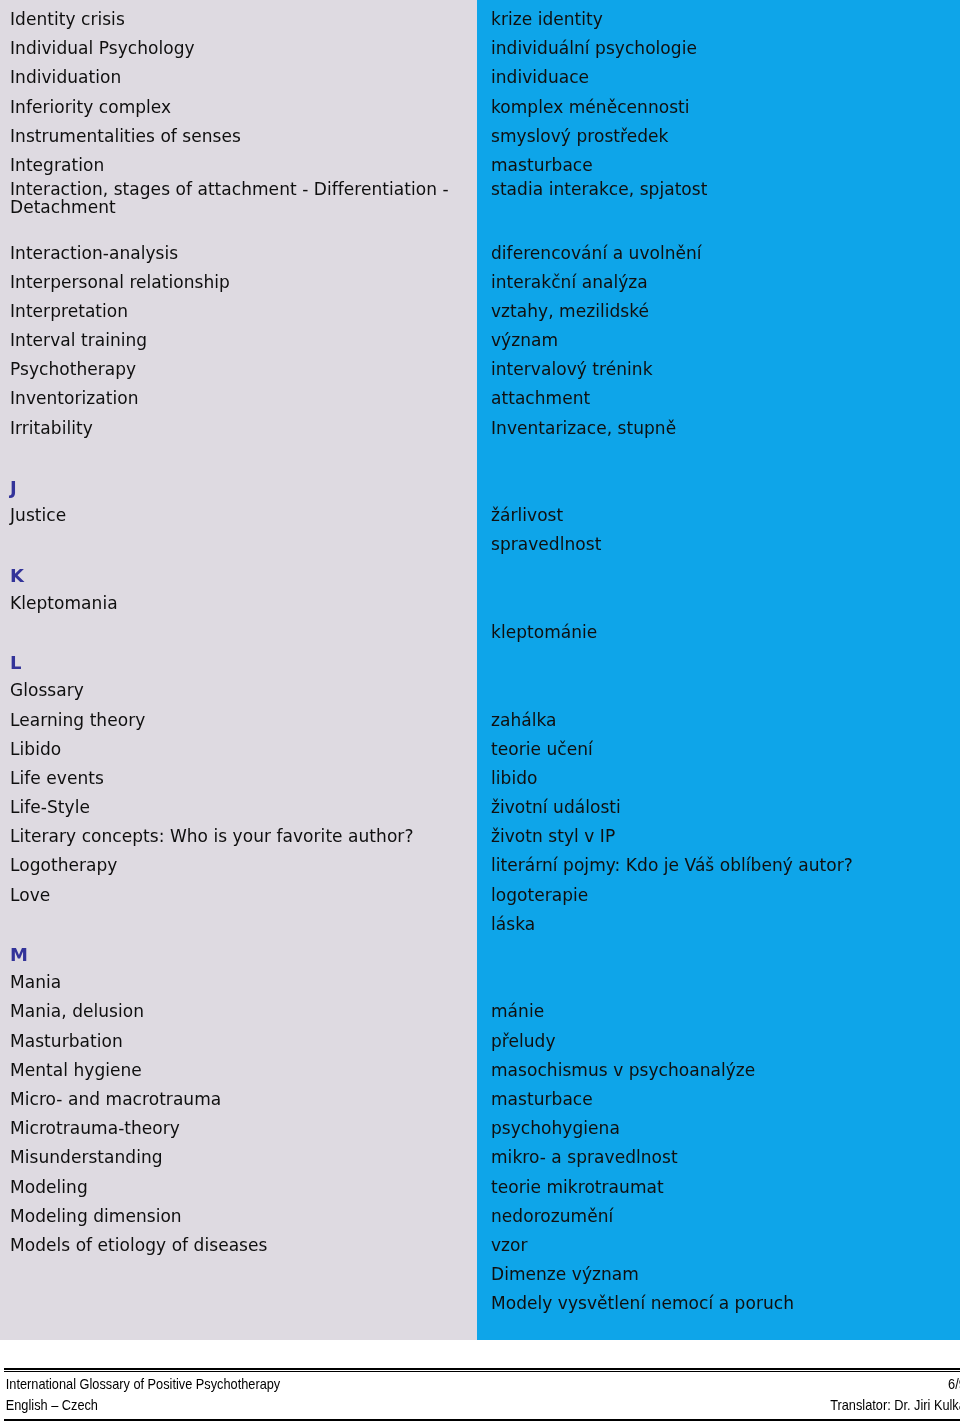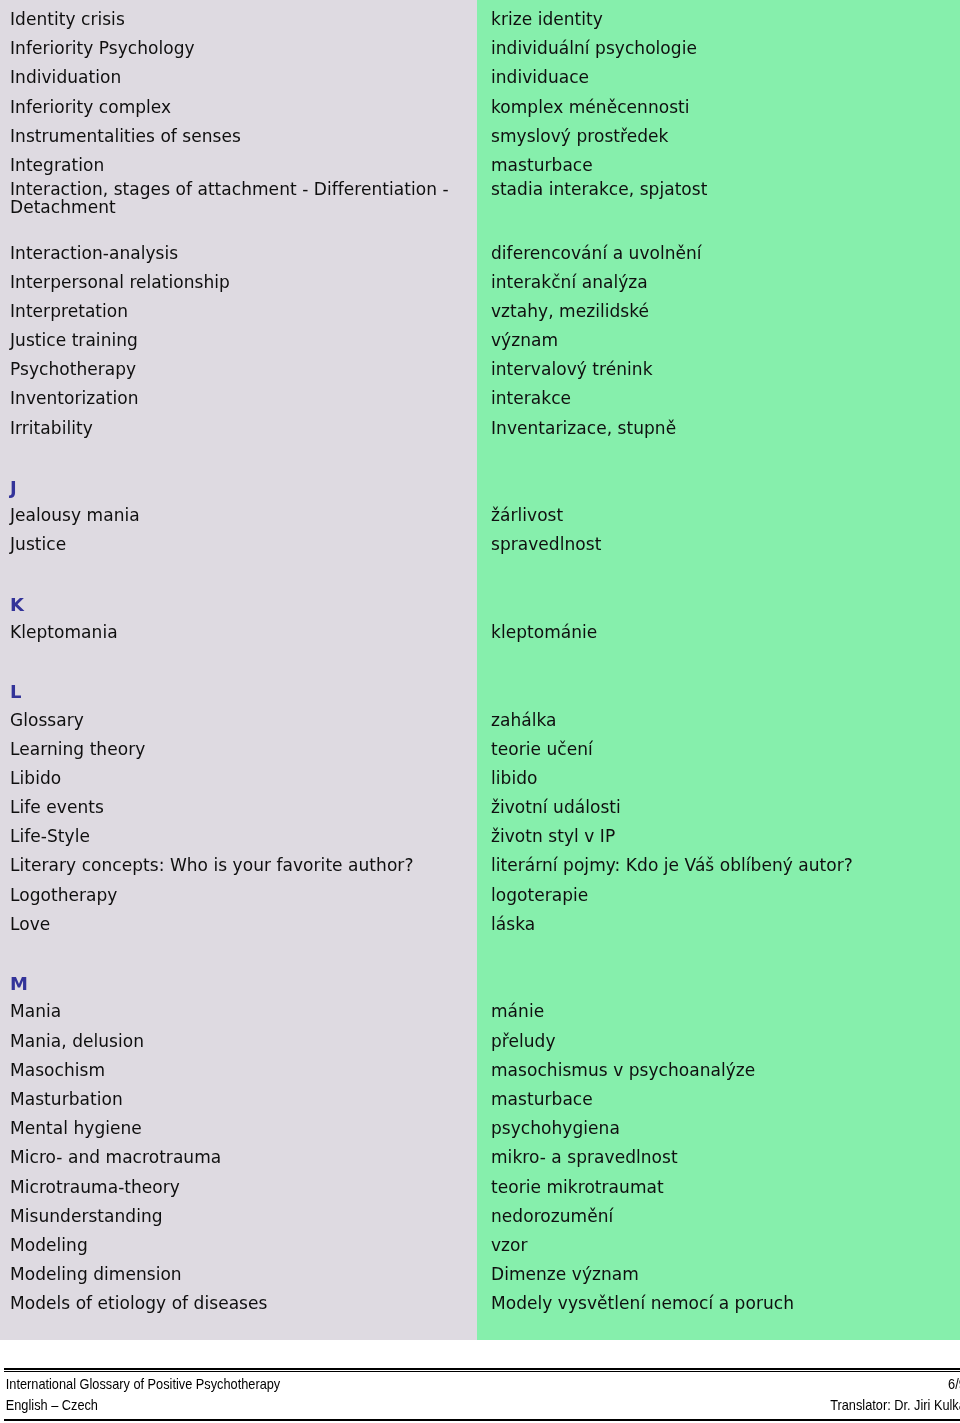--- a/index.html
+++ b/index.html
@@ -29,21 +29,21 @@
     position: relative;
     box-sizing: border-box;
   }
   .col-en {
     width: 477px;
     background: #dedae1;
     padding-left: 10px;
   }
   .col-cs {
     width: 483px;
-    background: #86efac;
+    background: #0ea5e9;
     padding-left: 14px;
   }
   .rows {
     position: relative;
     padding-top: 5px;
   }
 
   .row {
     height: 29.2px;
     line-height: 29.2px;
@@ -110,55 +110,53 @@
     margin-top: 1px;
   }
 </style>
 </head>
 <body>
 
 <div class="glossary">
   <div class="col col-en">
     <div class="rows" id="rows-en">
         <div class="row">Identity crisis</div>
-        <div class="row">Inferiority Psychology</div>
+        <div class="row">Individual Psychology</div>
         <div class="row">Individuation</div>
         <div class="row">Inferiority complex</div>
         <div class="row">Instrumentalities of senses</div>
         <div class="row">Integration</div>
         <div class="row tall">Interaction, stages of attachment - Differentiation - Detachment</div>
         <div class="row">Interaction-analysis</div>
         <div class="row">Interpersonal relationship</div>
         <div class="row">Interpretation</div>
-        <div class="row">Justice training</div>
+        <div class="row">Interval training</div>
         <div class="row">Psychotherapy</div>
         <div class="row">Inventorization</div>
         <div class="row">Irritability</div>
         <div class="row gap blank">&nbsp;</div>
         <div class="row letter">J</div>
-        <div class="row">Jealousy mania</div>
         <div class="row">Justice</div>
         <div class="row gap blank">&nbsp;</div>
         <div class="row letter">K</div>
         <div class="row">Kleptomania</div>
         <div class="row gap blank">&nbsp;</div>
         <div class="row letter">L</div>
         <div class="row">Glossary</div>
         <div class="row">Learning theory</div>
         <div class="row">Libido</div>
         <div class="row">Life events</div>
         <div class="row">Life-Style</div>
         <div class="row">Literary concepts: Who is your favorite author?</div>
         <div class="row">Logotherapy</div>
         <div class="row">Love</div>
         <div class="row gap blank">&nbsp;</div>
         <div class="row letter">M</div>
         <div class="row">Mania</div>
         <div class="row">Mania, delusion</div>
-        <div class="row">Masochism</div>
         <div class="row">Masturbation</div>
         <div class="row">Mental hygiene</div>
         <div class="row">Micro- and macrotrauma</div>
         <div class="row">Microtrauma-theory</div>
         <div class="row">Misunderstanding</div>
         <div class="row">Modeling</div>
         <div class="row">Modeling dimension</div>
         <div class="row">Models of etiology of diseases</div>
       </div>
   </div>
@@ -169,21 +167,21 @@
         <div class="row">individuace</div>
         <div class="row">komplex méněcennosti</div>
         <div class="row">smyslový prostředek</div>
         <div class="row">masturbace</div>
         <div class="row tall">stadia interakce, spjatost</div>
         <div class="row">diferencování a uvolnění</div>
         <div class="row">interakční analýza</div>
         <div class="row">vztahy, mezilidské</div>
         <div class="row">význam</div>
         <div class="row">intervalový trénink</div>
-        <div class="row">interakce</div>
+        <div class="row">attachment</div>
         <div class="row">Inventarizace, stupně</div>
         <div class="row gap blank">&nbsp;</div>
         <div class="row blank">&nbsp;</div>
         <div class="row">žárlivost</div>
         <div class="row">spravedlnost</div>
         <div class="row gap blank">&nbsp;</div>
         <div class="row blank">&nbsp;</div>
         <div class="row">kleptománie</div>
         <div class="row gap blank">&nbsp;</div>
         <div class="row blank">&nbsp;</div>

